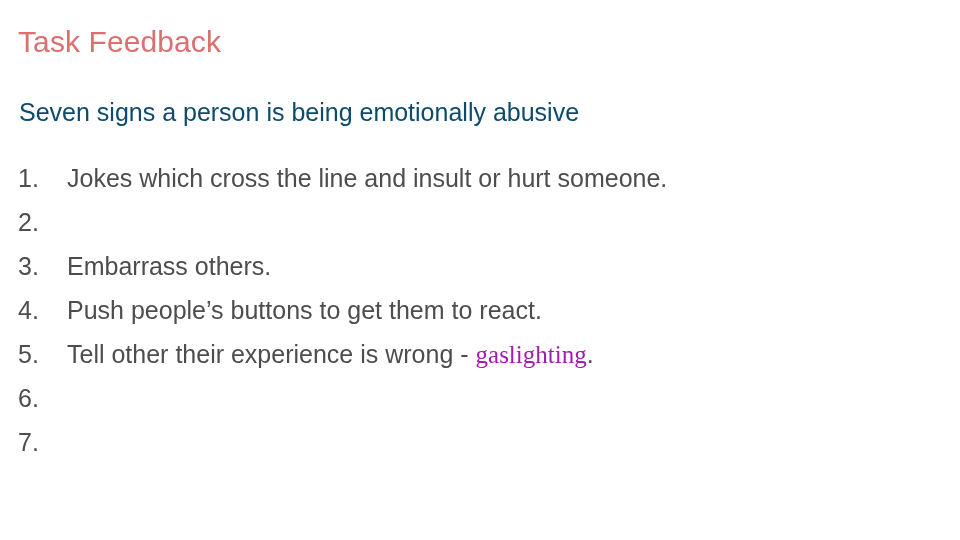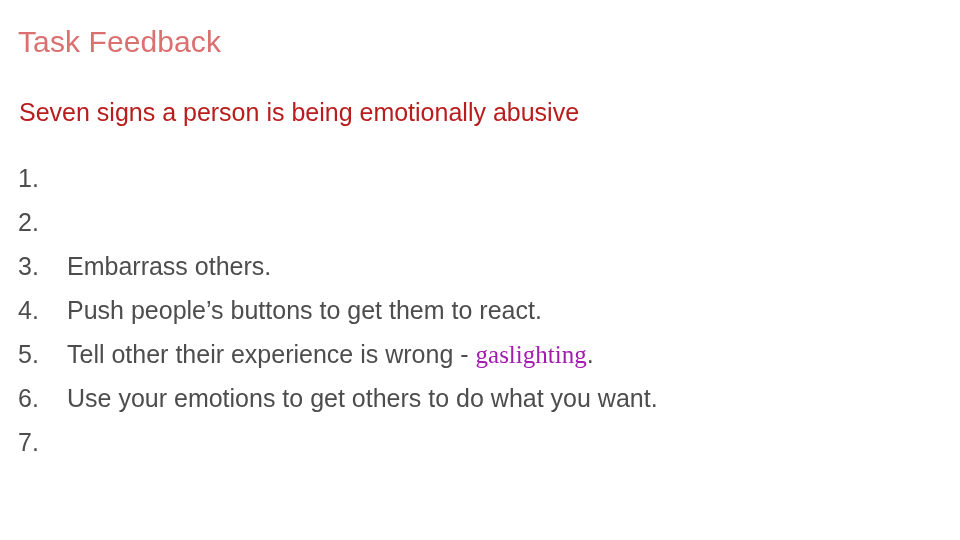--- a/index.html
+++ b/index.html
@@ -30,21 +30,21 @@
     font-weight: 400;
     letter-spacing: 0.1px;
     white-space: nowrap;
   }
   .slide-subtitle {
     position: absolute;
     left: 19px;
     top: 96px;
     font-size: 25px;
     line-height: 32px;
-    color: #b91c1c;
+    color: #0c4a6e;
     font-weight: 400;
     white-space: nowrap;
   }
   .list-block {
     position: absolute;
     left: 0;
     top: 156px;
     width: 960px;
   }
   .list-item {
@@ -81,20 +81,21 @@
 <div class="slide">
 
   <div class="slide-title">Task Feedback</div>
 
   <div class="slide-subtitle">Seven signs a person is being emotionally abusive</div>
 
   <div class="list-block">
 
     <div class="list-item">
       <span class="item-marker">1.</span>
+      <span class="item-text">Jokes which cross the line and insult or hurt someone.</span>
     </div>
 
     <div class="list-item">
       <span class="item-marker">2.</span>
     </div>
 
     <div class="list-item">
       <span class="item-marker">3.</span>
       <span class="item-text">Embarrass others.</span>
     </div>
@@ -104,21 +105,20 @@
       <span class="item-text">Push people’s buttons to get them to react.</span>
     </div>
 
     <div class="list-item">
       <span class="item-marker">5.</span>
       <span class="item-text"><span>Tell other their experience is wrong - </span><a class="link-term" href="#">gaslighting</a><span>.</span></span>
     </div>
 
     <div class="list-item">
       <span class="item-marker">6.</span>
-      <span class="item-text">Use your emotions to get others to do what you want.</span>
     </div>
 
     <div class="list-item">
       <span class="item-marker">7.</span>
     </div>
 
   </div>
 </div>
 
 </body></html>

